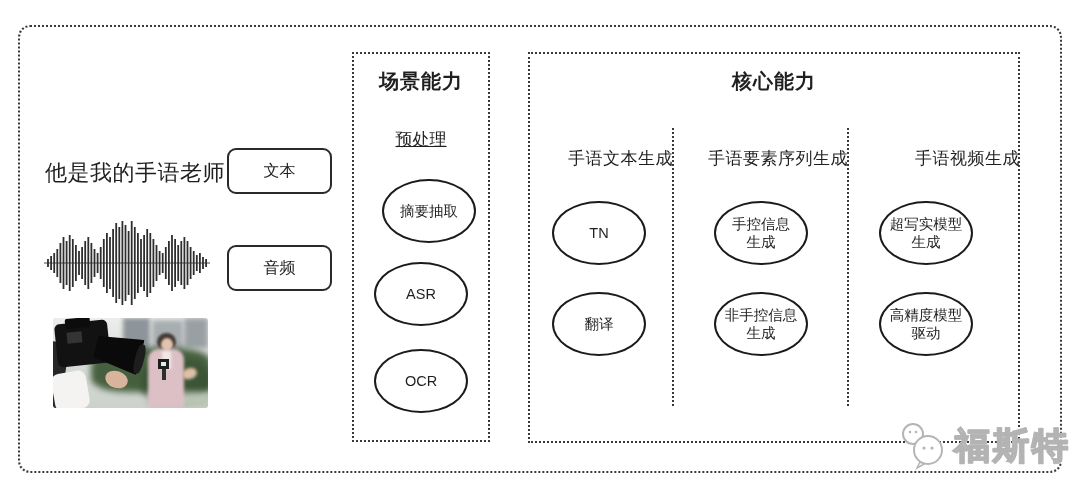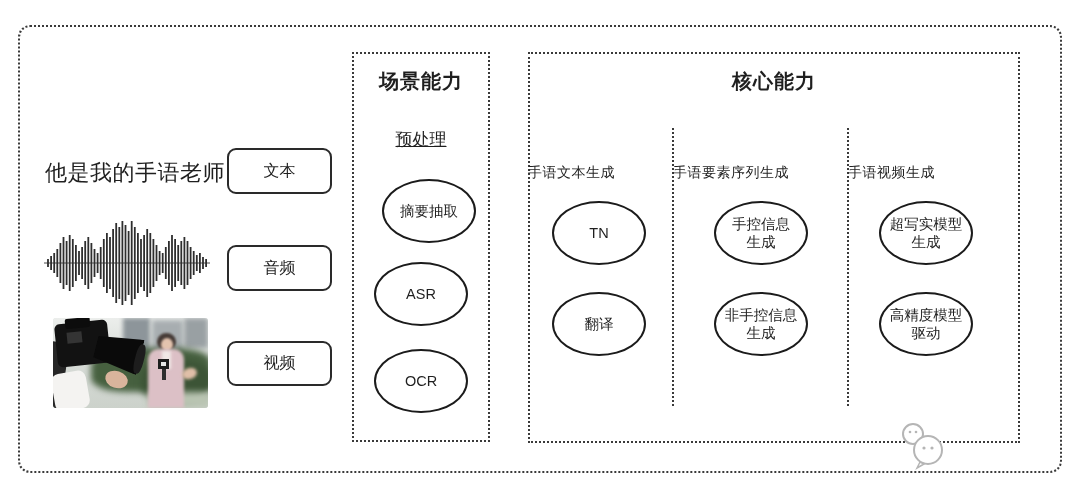--- a/index.html
+++ b/index.html
@@ -14,21 +14,21 @@
   .panel{position:absolute;border:2px dotted #3a3a3a;box-sizing:border-box;background:transparent;}
   .scene-panel{left:352px;top:52px;width:138px;height:390px;}
   .core-panel{left:528px;top:52px;width:492px;height:391px;}
   .panel-title{position:absolute;font-weight:700;font-size:20px;text-align:center;letter-spacing:1px;}
   .scene-title{left:352px;top:68px;width:138px;}
   .core-title{left:528px;top:68px;width:492px;}
   .subtitle{position:absolute;left:352px;top:128px;width:138px;text-align:center;font-size:17px;text-decoration:underline;}
   .divider{position:absolute;top:128px;height:278px;width:0;border-left:2px dotted #3a3a3a;}
   .divider-1{left:672px;}
   .divider-2{left:847px;}
-  .col-label{position:absolute;top:164px;font-size:14px;text-align:left;letter-spacing:0.5px;}
+  .col-label{position:absolute;top:147px;font-size:17px;text-align:right;letter-spacing:0.5px;}
   .col-label-1{left:528px;width:145px;}
   .col-label-2{left:673px;width:175px;}
   .col-label-3{left:848px;width:172px;}
   .ellipse{
     position:absolute;width:94px;height:64px;box-sizing:border-box;
     border:2.5px solid #1b1b1b;border-radius:50%;background:#ffffff;
     display:flex;align-items:center;justify-content:center;text-align:center;
     font-size:14.5px;line-height:1.25;white-space:pre-line;
   }
   .input-label{position:absolute;left:212px;top:106px;width:120px;text-align:center;font-size:19px;font-weight:700;}
@@ -160,21 +160,20 @@
     <div class="p-cam-body"></div>
     <div class="p-cam-top"></div>
     <div class="p-cam-screen"></div>
     <div class="p-lens"></div>
     <div class="p-lens-ring"></div>
     <div class="p-cam-hand"></div>
   </div>
 
   <div class="type-box type-text">文本</div>
   <div class="type-box type-audio">音频</div>
-  <div class="type-box type-video">视频</div>
 
   <div class="panel scene-panel"></div>
   <div class="panel-title scene-title">场景能力</div>
   <div class="subtitle">预处理</div>
   <div class="ellipse" style="left:382px;top:179px;">摘要抽取</div>
   <div class="ellipse" style="left:374px;top:262px;">ASR</div>
   <div class="ellipse" style="left:374px;top:349px;">OCR</div>
 
   <div class="panel core-panel"></div>
   <div class="panel-title core-title">核心能力</div>
@@ -199,15 +198,16 @@
   <div class="watermark">
     <svg width="56" height="52" viewBox="0 0 56 52">
       <circle cx="15" cy="14" r="10" fill="#ffffff" stroke="#b5b5b5" stroke-width="2"></circle>
       <circle cx="12" cy="12" r="1.3" fill="#b5b5b5"></circle>
       <circle cx="18" cy="12" r="1.3" fill="#b5b5b5"></circle>
       <circle cx="30" cy="30" r="14" fill="#ffffff" stroke="#b5b5b5" stroke-width="2"></circle>
       <circle cx="26" cy="28" r="1.6" fill="#b5b5b5"></circle>
       <circle cx="34" cy="28" r="1.6" fill="#b5b5b5"></circle>
       <path d="M22 42 L19 48 L26 44 Z" fill="#ffffff" stroke="#b5b5b5" stroke-width="1.5"></path>
     </svg>
+    <span class="watermark-text">福斯特</span>
   </div>
 
 </div>
 
 </body></html>

